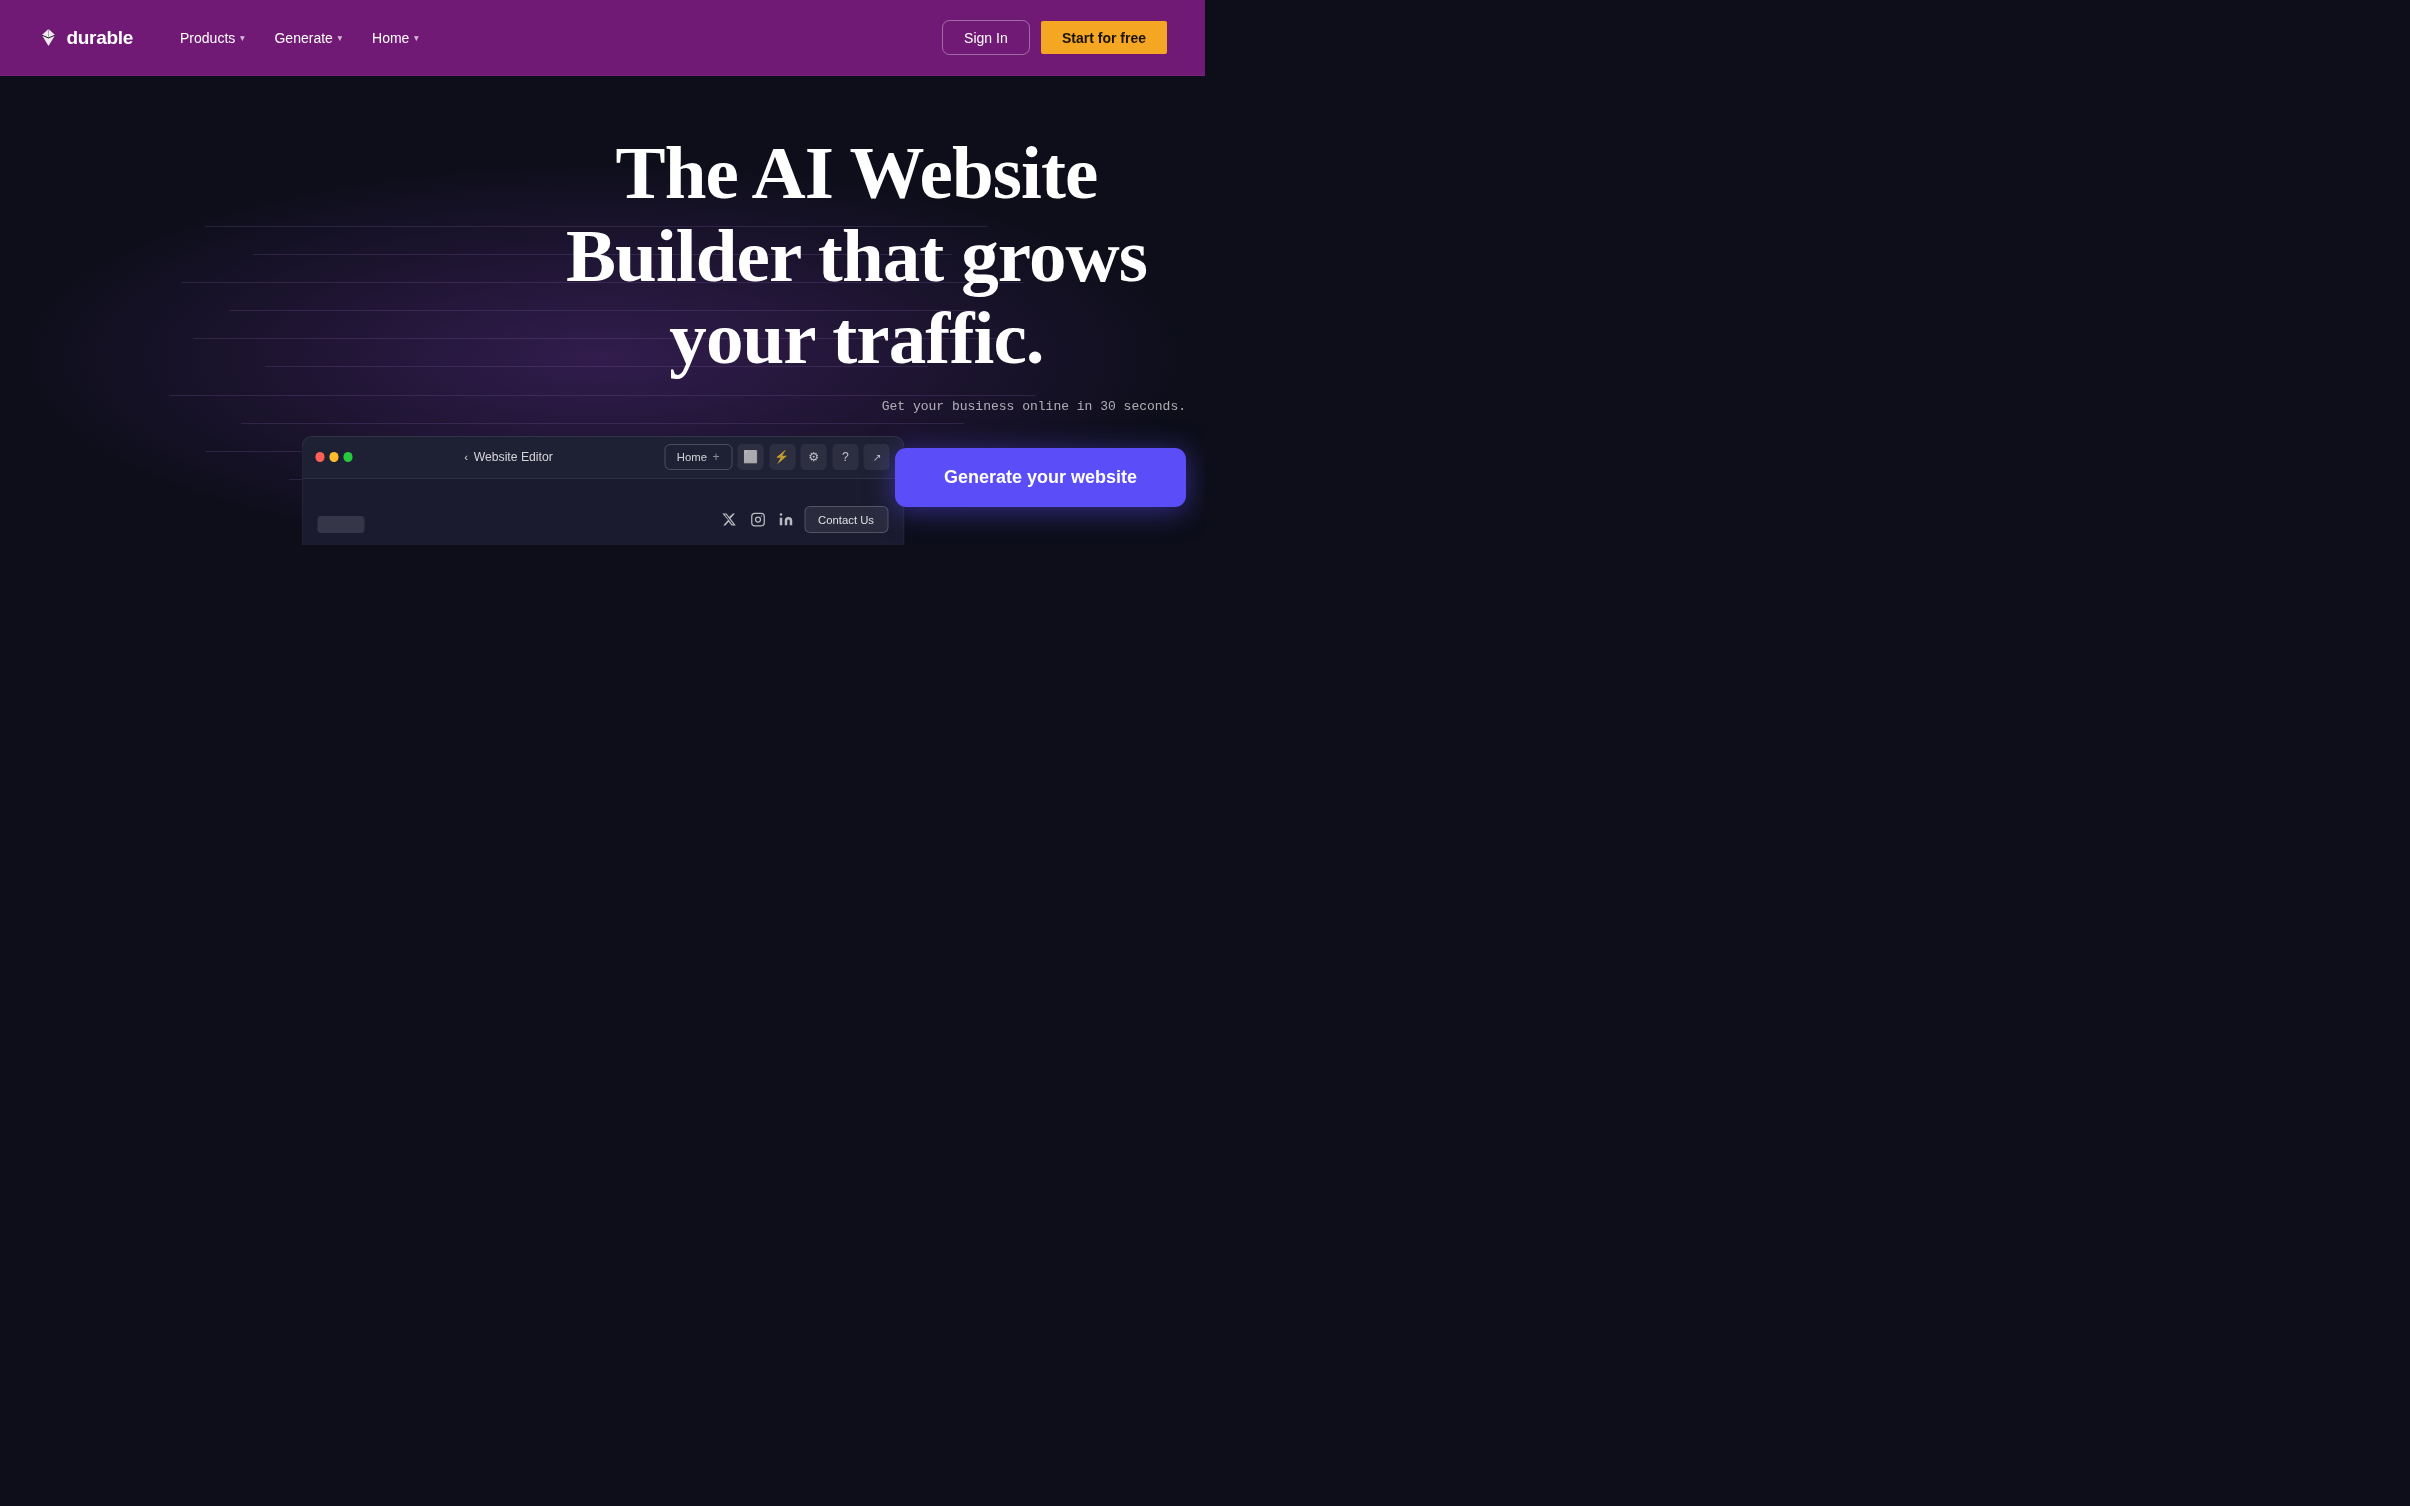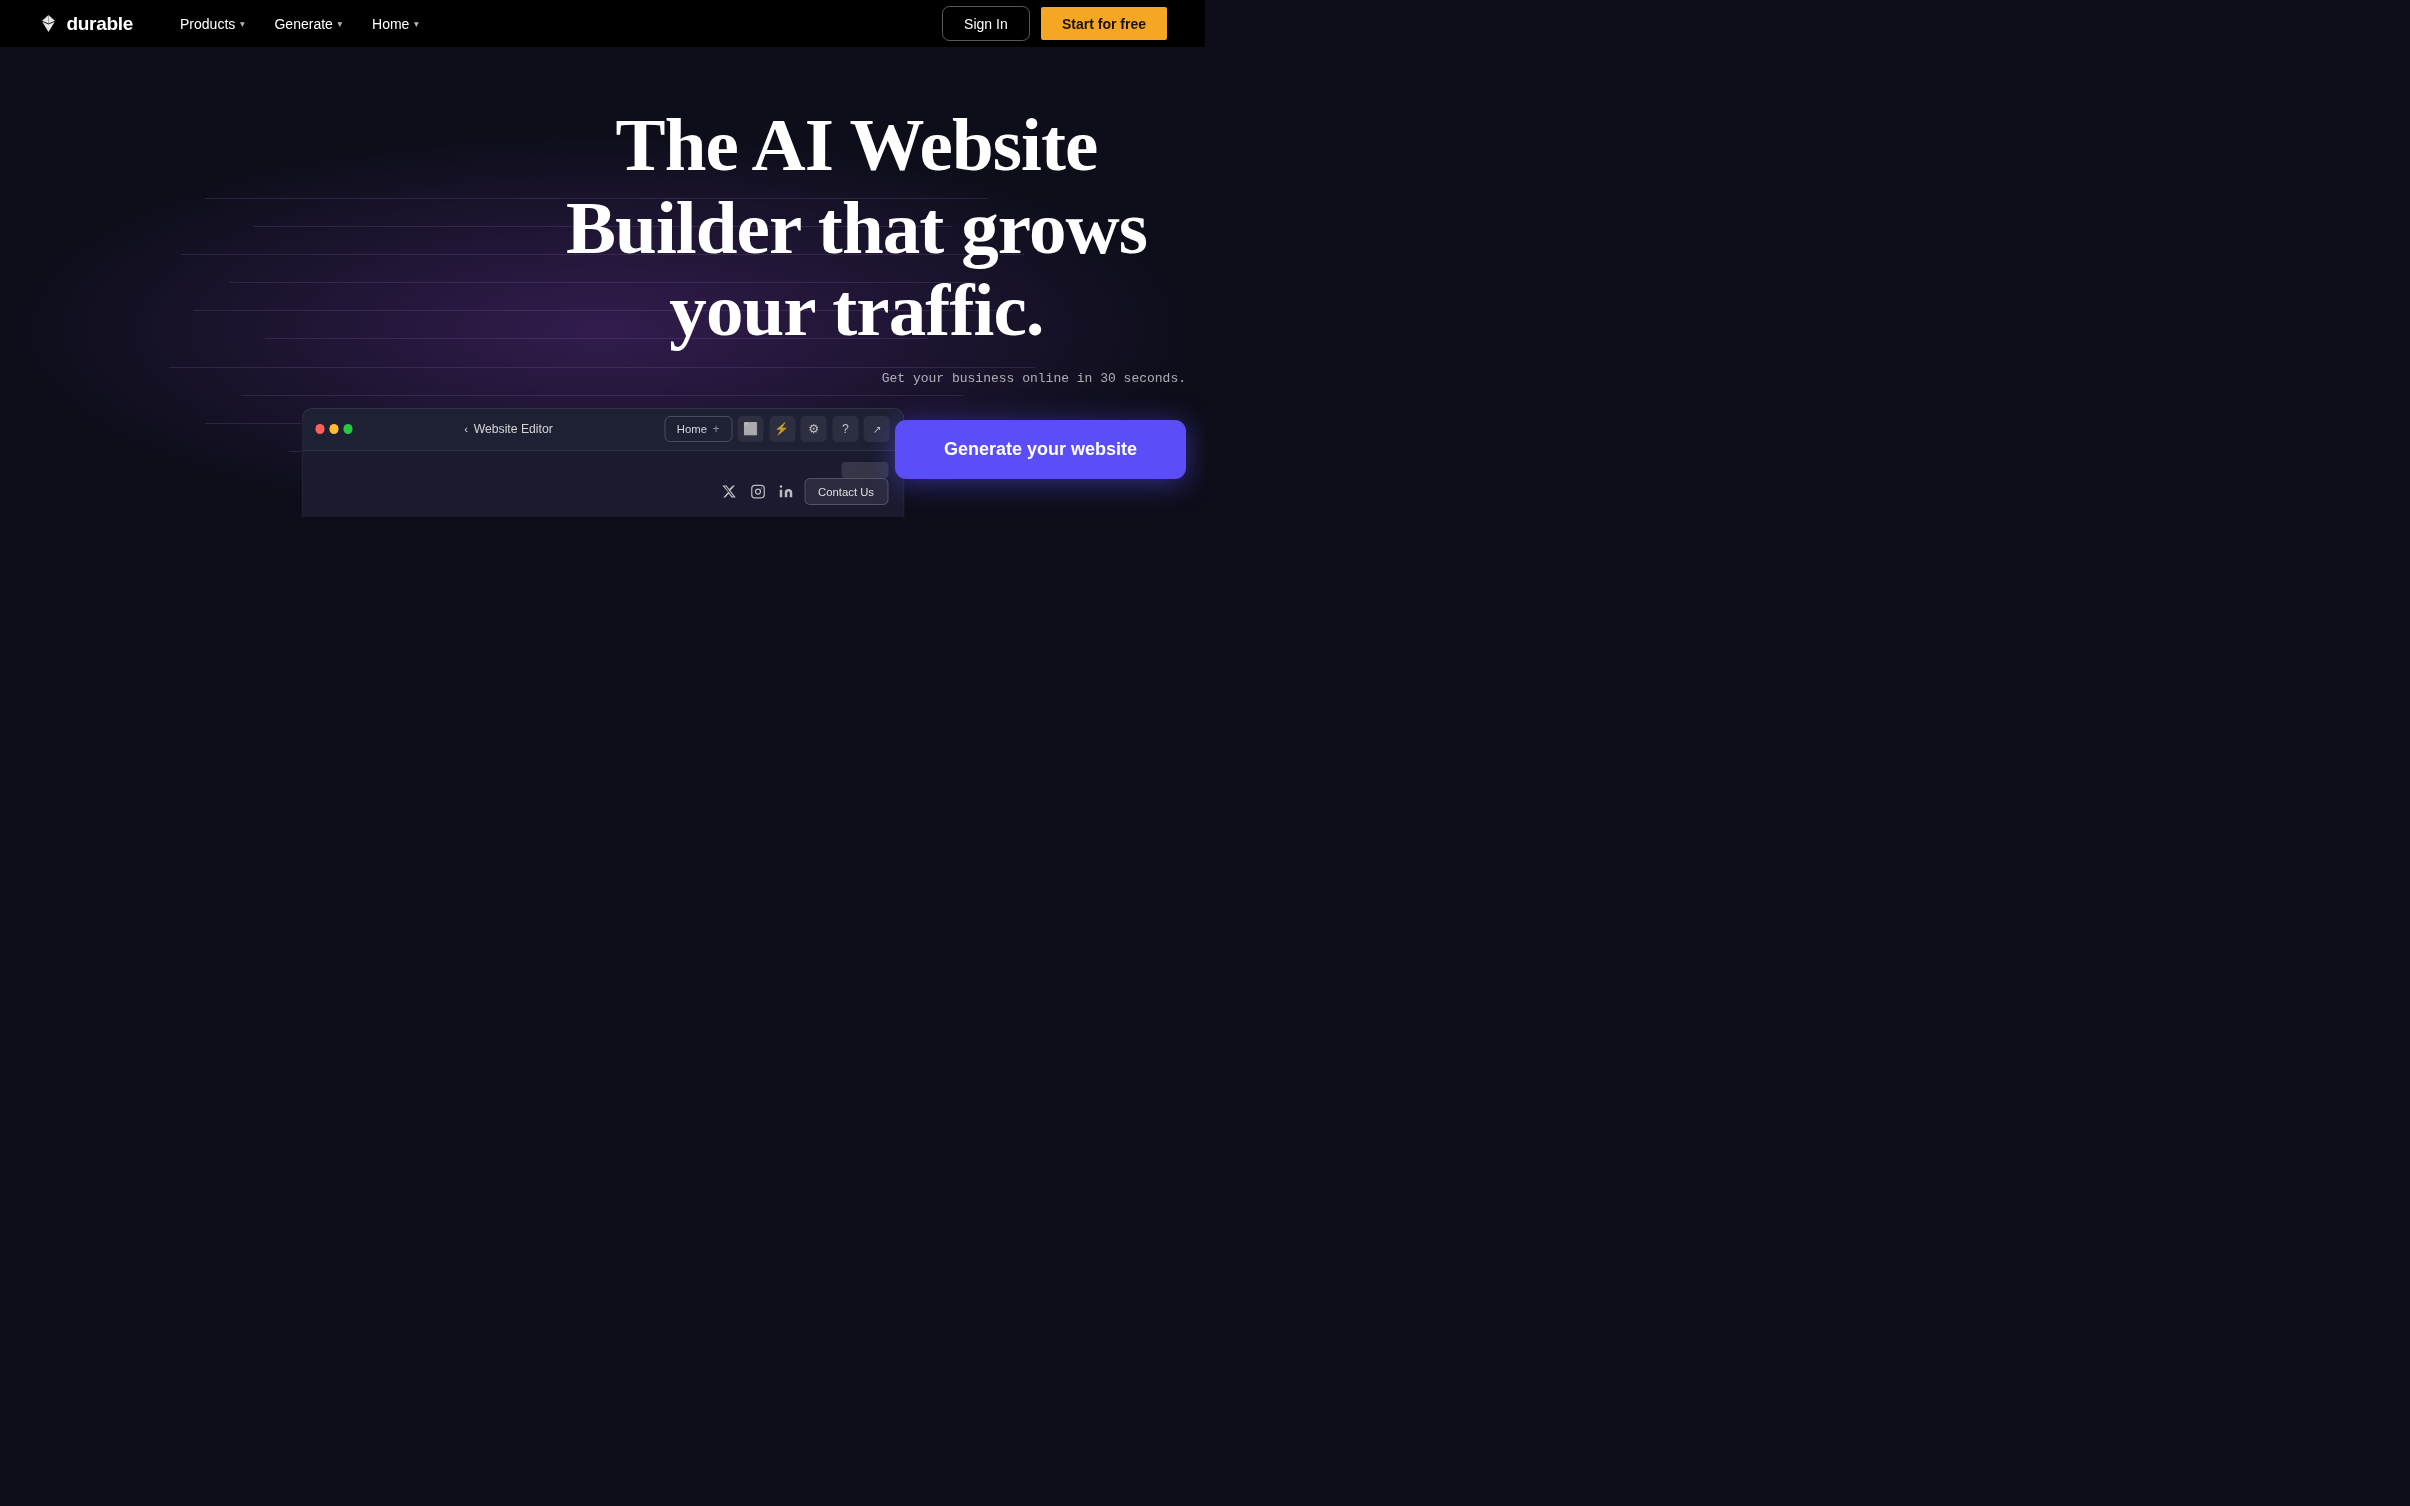--- a/index.html
+++ b/index.html
@@ -16,22 +16,22 @@
       background-color: #0d0e1a;
       color: #ffffff;
     }
 
     
     .navbar {
       display: flex;
       align-items: center;
       justify-content: space-between;
       padding: 0 38px;
-      height: 48px;
-      background-color: #000000;
+      height: 76px;
+      background-color: #701a75;
       border-bottom: 0.9px solid rgba(255,255,255,0.06);
       position: relative;
       z-index: 10;
     }
 
     .navbar-left {
       display: flex;
       align-items: center;
       gap: 34px;
     }
@@ -266,21 +266,20 @@
     }
 
     .editor-content {
       height: 66px;
       background: #1a1b2e;
       position: relative;
       display: flex;
       align-items: flex-end;
       justify-content: space-between;
       padding: 11.3px 15px;
-      flex-direction: column;
     }
 
     .editor-nav-item {
       width: 47px;
       height: 17px;
       background: rgba(255,255,255,0.12);
       border-radius: 3.8px;
     }
 
     .social-icons {

